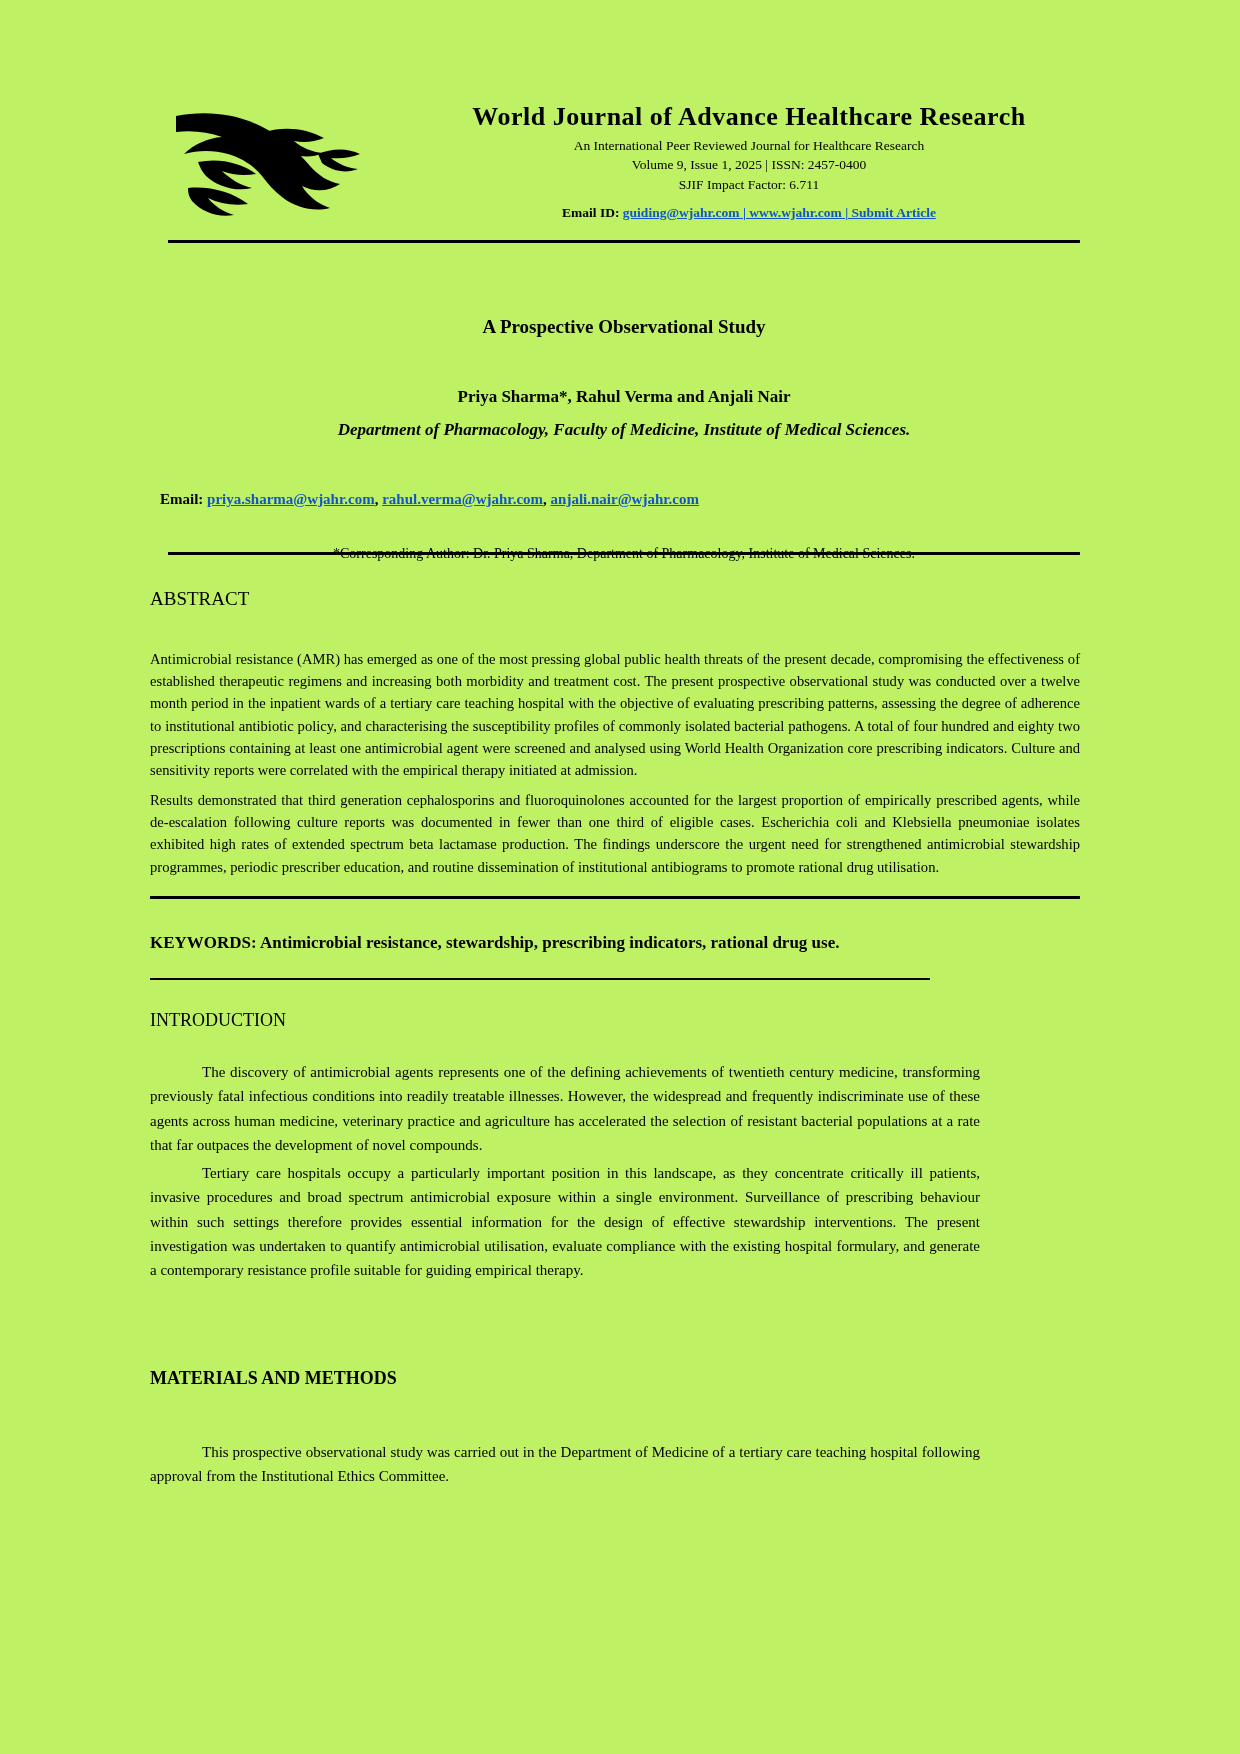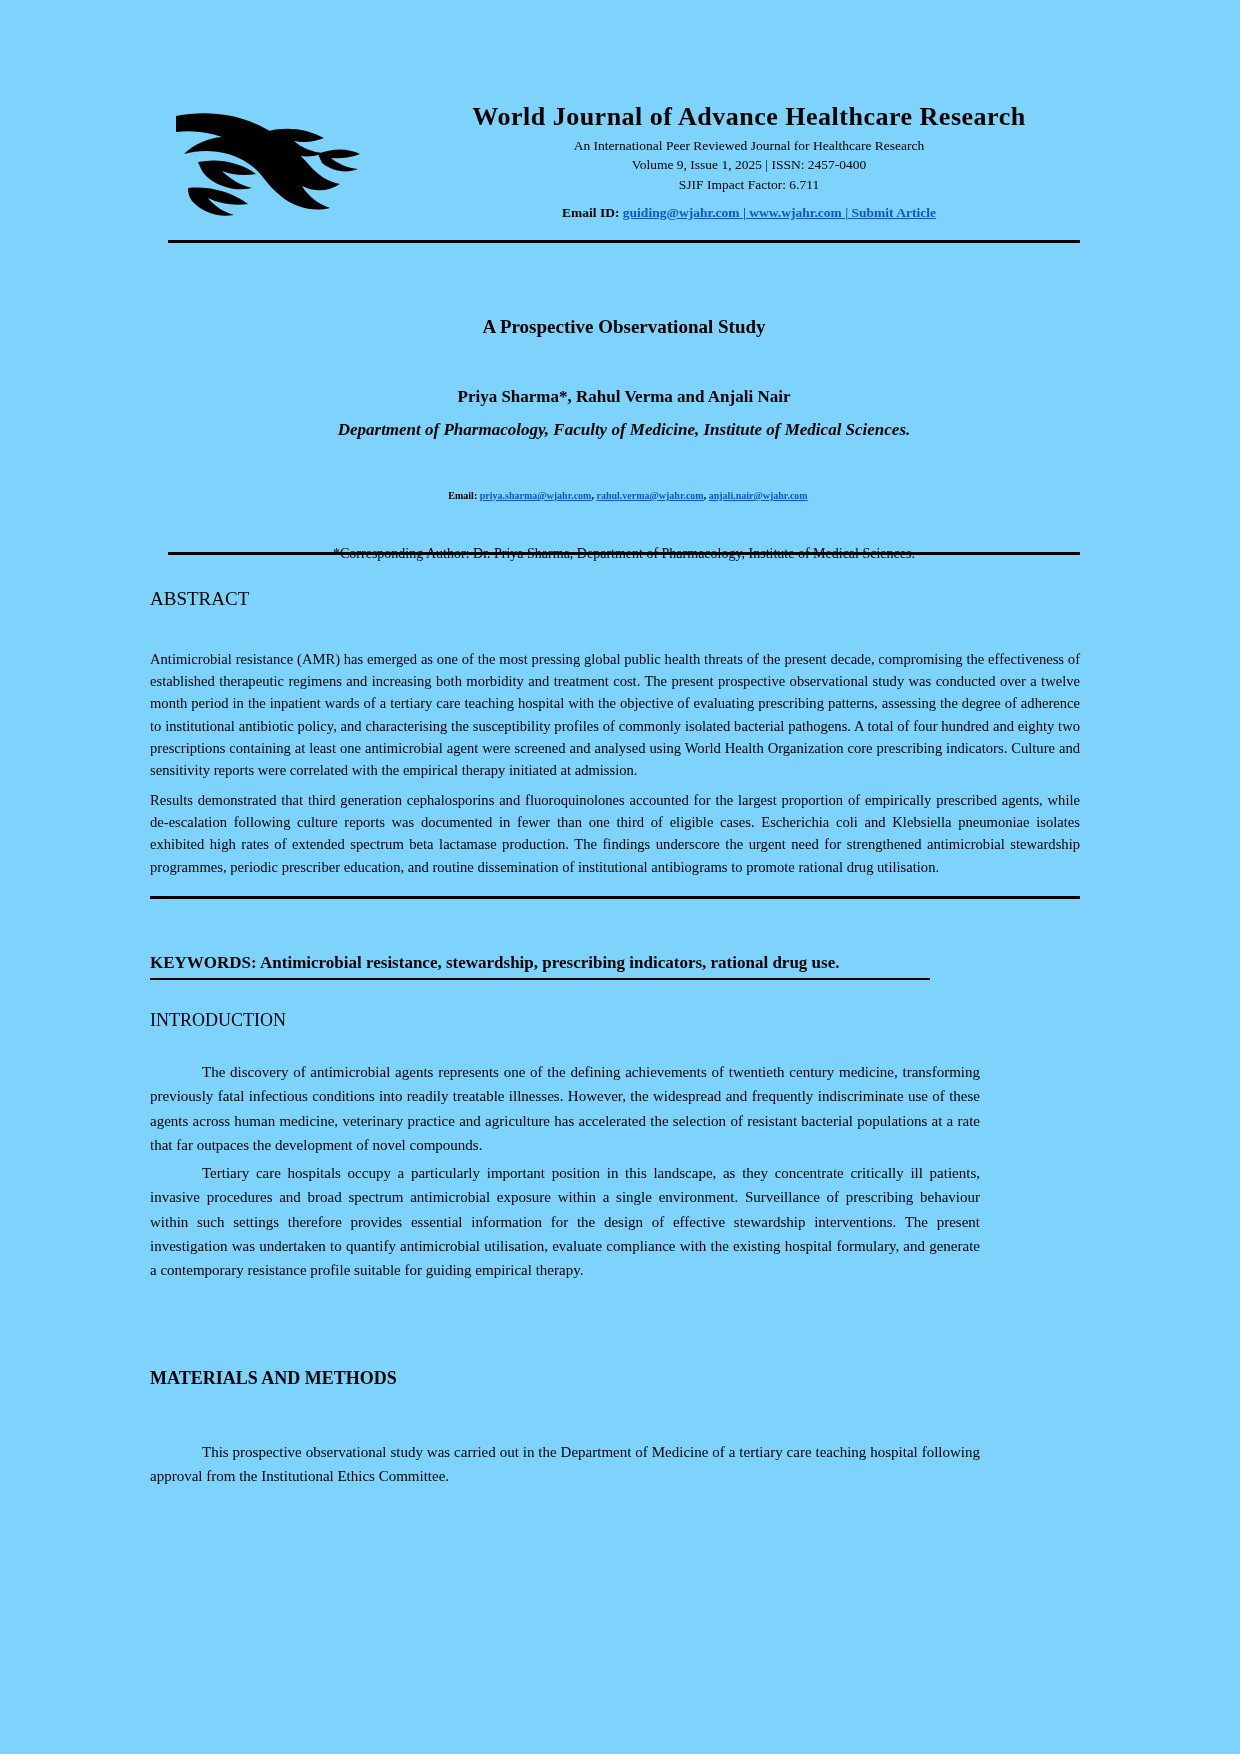--- a/index.html
+++ b/index.html
@@ -13,21 +13,21 @@
     font-family: "Liberation Serif", serif;
     color: #000000;
     position: relative;
     overflow: hidden;
   }
   .page {
     position: absolute;
     left: 0; top: 0;
     width: 1240px;
     height: 1754px;
-    background: #7dd3fc;
+    background: #bef264;
   }
 
   
   .masthead {
     position: absolute;
     left: 168px;
     top: 96px;
     width: 912px;
     height: 150px;
     display: flex;
@@ -119,25 +119,25 @@
     top: 418px;
     width: 912px;
     text-align: center;
     font-weight: bold;
     font-size: 17px;
     line-height: 1.45;
     font-style: italic;
   }
   .emails {
     position: absolute;
-    left: 172px;
+    left: 160px;
     top: 488px;
     width: 912px;
-    text-align: center;
-    font-size: 10px;
+    text-align: left;
+    font-size: 15px;
     font-weight: bold;
     line-height: 1.5;
   }
   .emails a {
     color: #1155cc;
     text-decoration: underline;
   }
   .corresponding {
     position: absolute;
     left: 168px;
@@ -176,21 +176,20 @@
 
   
   .keywords {
     position: absolute;
     left: 150px;
     top: 930px;
     width: 930px;
     font-size: 17px;
     font-weight: bold;
     line-height: 1.5;
-    margin-top: 20px;
   }
   .keywords .kw-label { font-weight: bold; }
   .rule-kw {
     left: 150px; top: 978px; width: 780px; height: 2px;
   }
 
   
   .section-heading {
     position: absolute;
     left: 150px;

